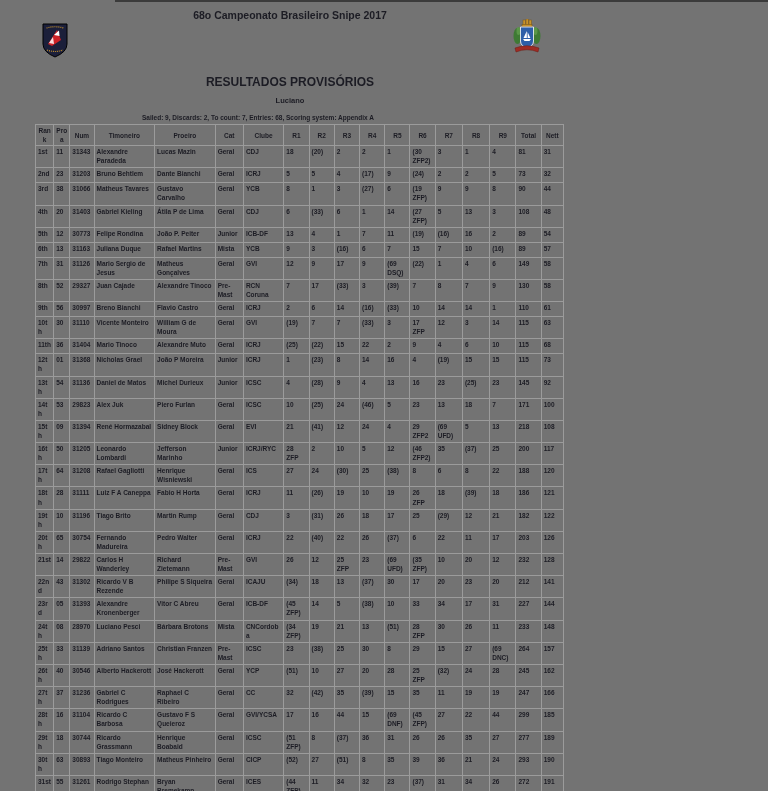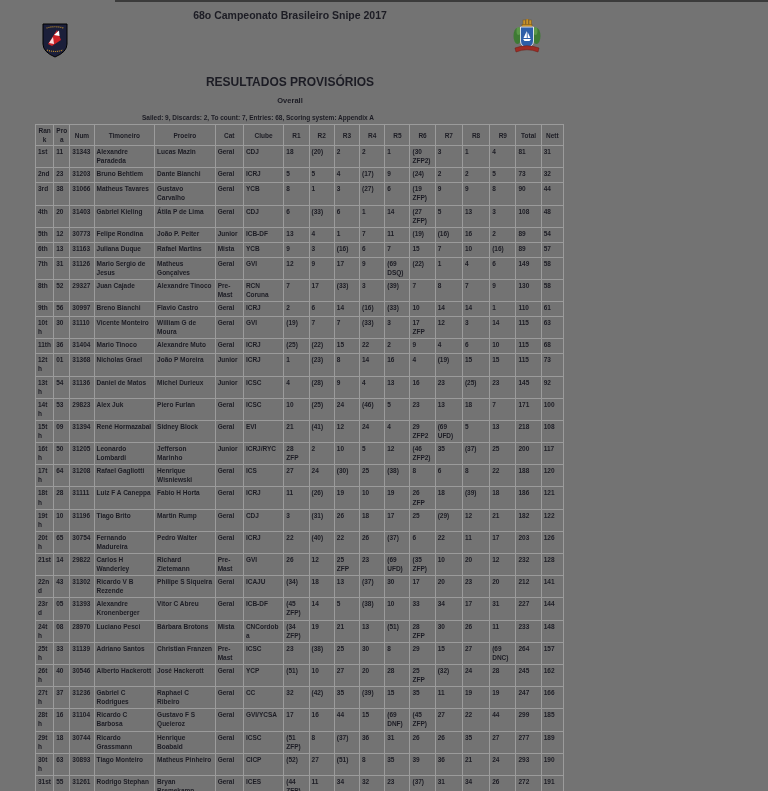--- a/index.html
+++ b/index.html
@@ -55,21 +55,21 @@
     <ellipse cx="24.5" cy="12" rx="2" ry="4" fill="#5a9648"></ellipse>
     <path d="M9.5 8 H22.5 V22 Q22.5 27 16 29 Q9.5 27 9.5 22 Z" fill="#2d5ea8" stroke="#ffffff" stroke-width="0.8"></path>
     <path d="M15.8 12 L15.8 19 L12.5 19 Z" fill="#ffffff"></path>
     <path d="M16.6 13 L16.6 19 L19.4 19 Z" fill="#ffffff"></path>
     <path d="M12 20 H20 L18.5 22 H13.5 Z" fill="#ffffff"></path>
     <path d="M4 29 Q16 24.5 28 29 L27 33 Q16 28.5 5 33 Z" fill="#9e2b23" stroke="#6b1a14" stroke-width="0.5"></path>
   </svg>
 
   <div class="center-col title">68o Campeonato Brasileiro Snipe 2017</div>
   <div class="center-col section-title">RESULTADOS PROVISÓRIOS</div>
-  <div class="center-col section-subtitle">Overall</div>
+  <div class="center-col section-subtitle">Luciano</div>
   <div class="summary">Sailed: 9, Discards: 2, To count: 7, Entries: 68, Scoring system: Appendix A</div>
 
   <table class="results">
     <colgroup>
         <col style="width: 18px;">
         <col style="width: 16px;">
         <col style="width: 24px;">
         <col style="width: 60px;">
         <col style="width: 60px;">
         <col style="width: 28px;">

